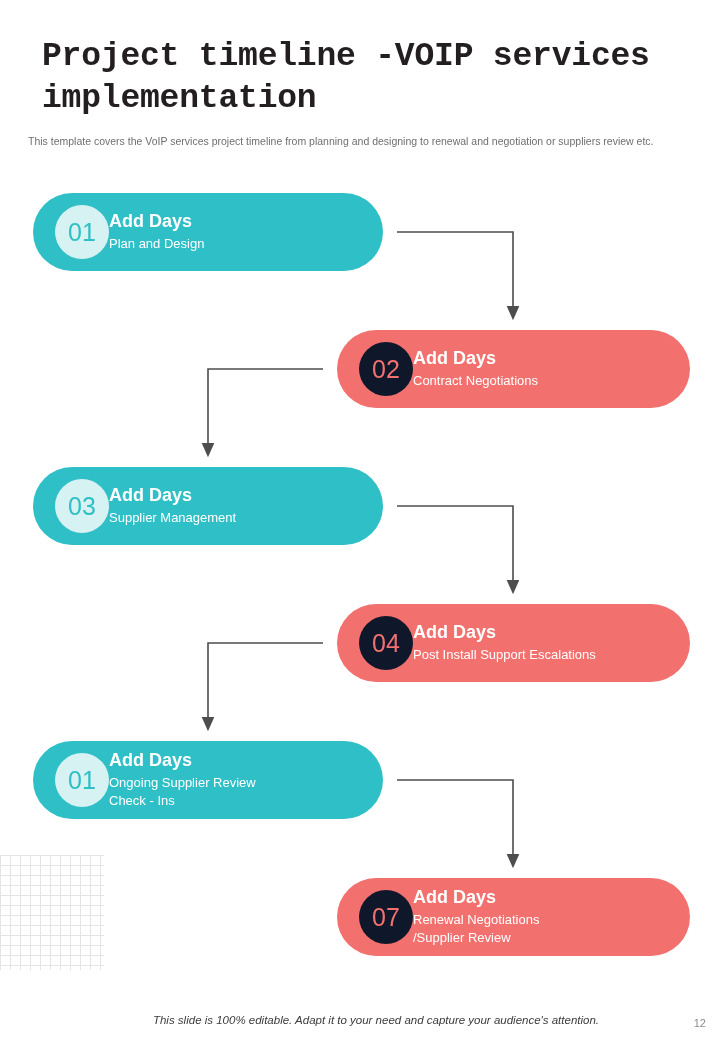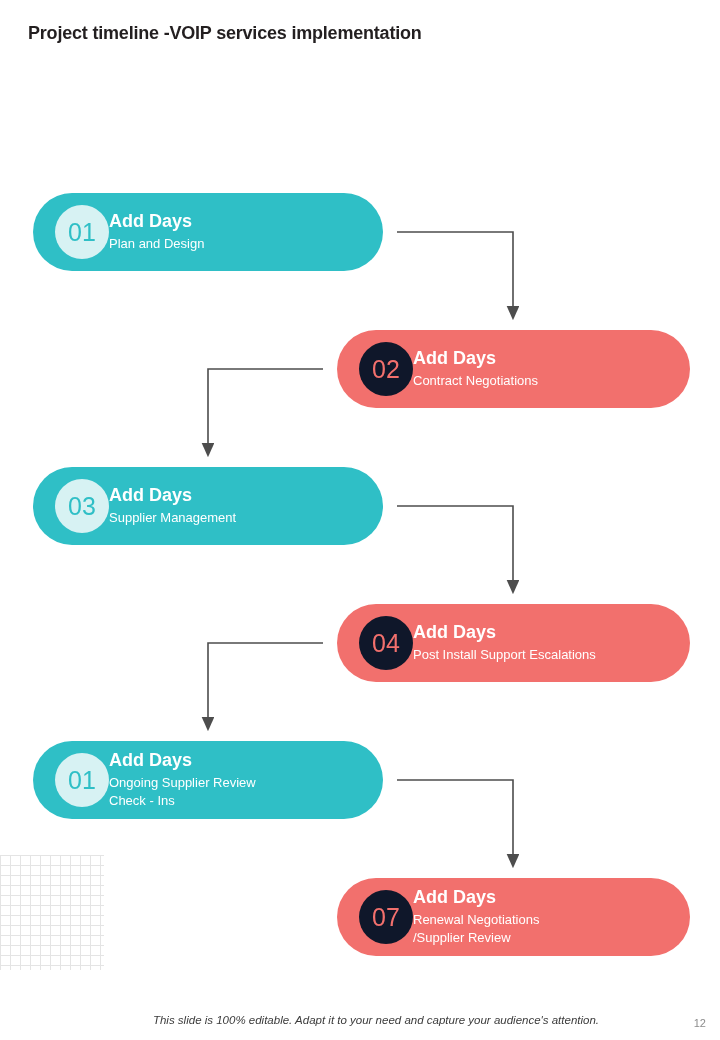--- a/index.html
+++ b/index.html
@@ -14,27 +14,27 @@
   }
 
   
   #header {
     position: absolute;
     left: 28px;
     top: 22px;
     width: 664px;
   }
   #title {
-    font-size: 18px;
+    font-size: 33px;
     font-weight: bold;
     color: #231f20;
     line-height: 1.28;
     letter-spacing: -0.2px;
-    margin: 0;
-    font-family: Liberation Sans, sans-serif;
+    margin: 14px;
+    font-family: Liberation Mono, monospace;
   }
   #subtitle {
     margin: 10px 0 0 0;
     font-size: 10.5px;
     color: #6f6f6f;
     line-height: 1.45;
     max-width: 665px;
   }
 
   
@@ -127,20 +127,21 @@
     top: 1017px;
     font-size: 11px;
     color: #8c8c8c;
   }
 </style>
 </head>
 <body>
 
 <div id="header">
   <h1 id="title">Project timeline -VOIP services implementation</h1>
+  <p id="subtitle">This template covers the VoIP services project timeline from planning and designing to renewal and negotiation or suppliers review etc.</p>
 </div>
 
 <div id="grid-decoration"></div>
 
 <div id="diagram">
 
   <svg id="connector-layer" viewBox="0 0 720 830" width="720" height="830">
     <defs>
       <marker id="arrowhead" markerWidth="9" markerHeight="9" refX="4.5" refY="4" orient="auto">
         <path d="M0,0 L9,4 L0,8 z" fill="#4d4d4d"></path>

